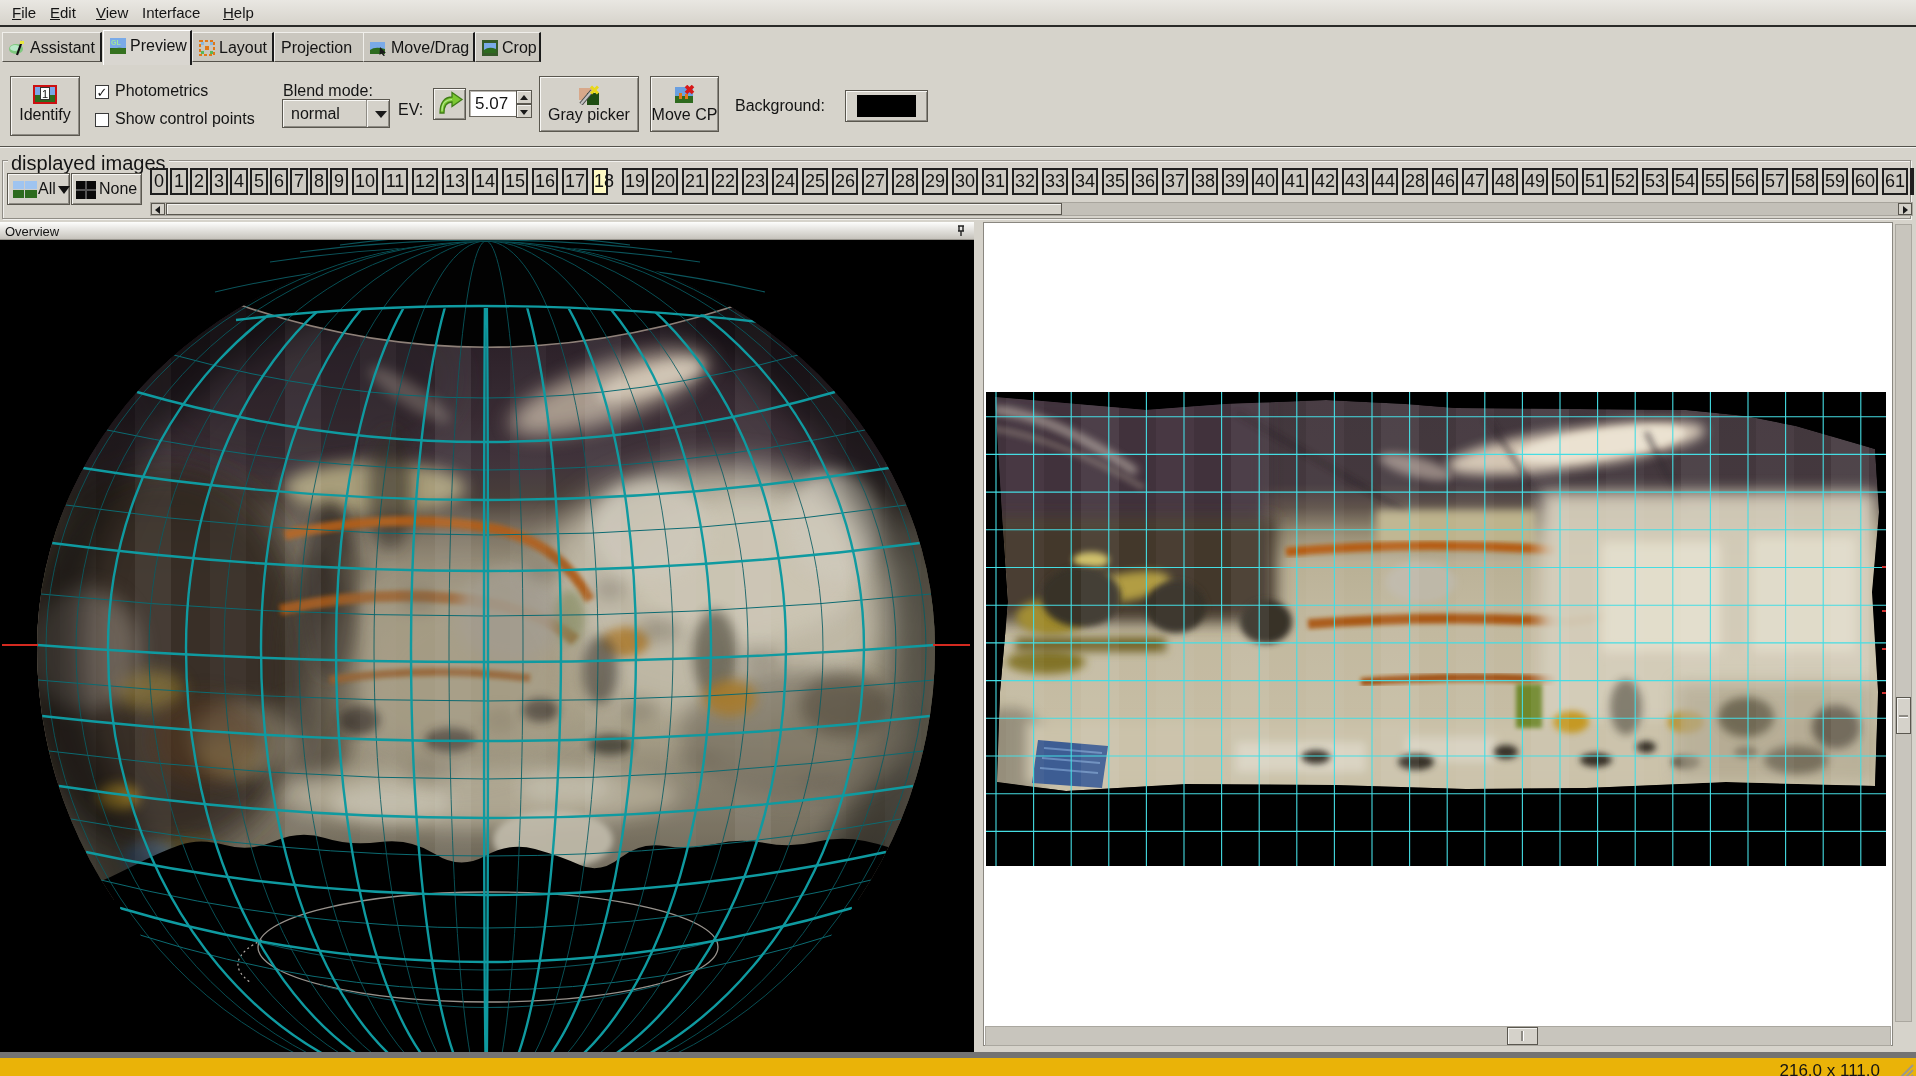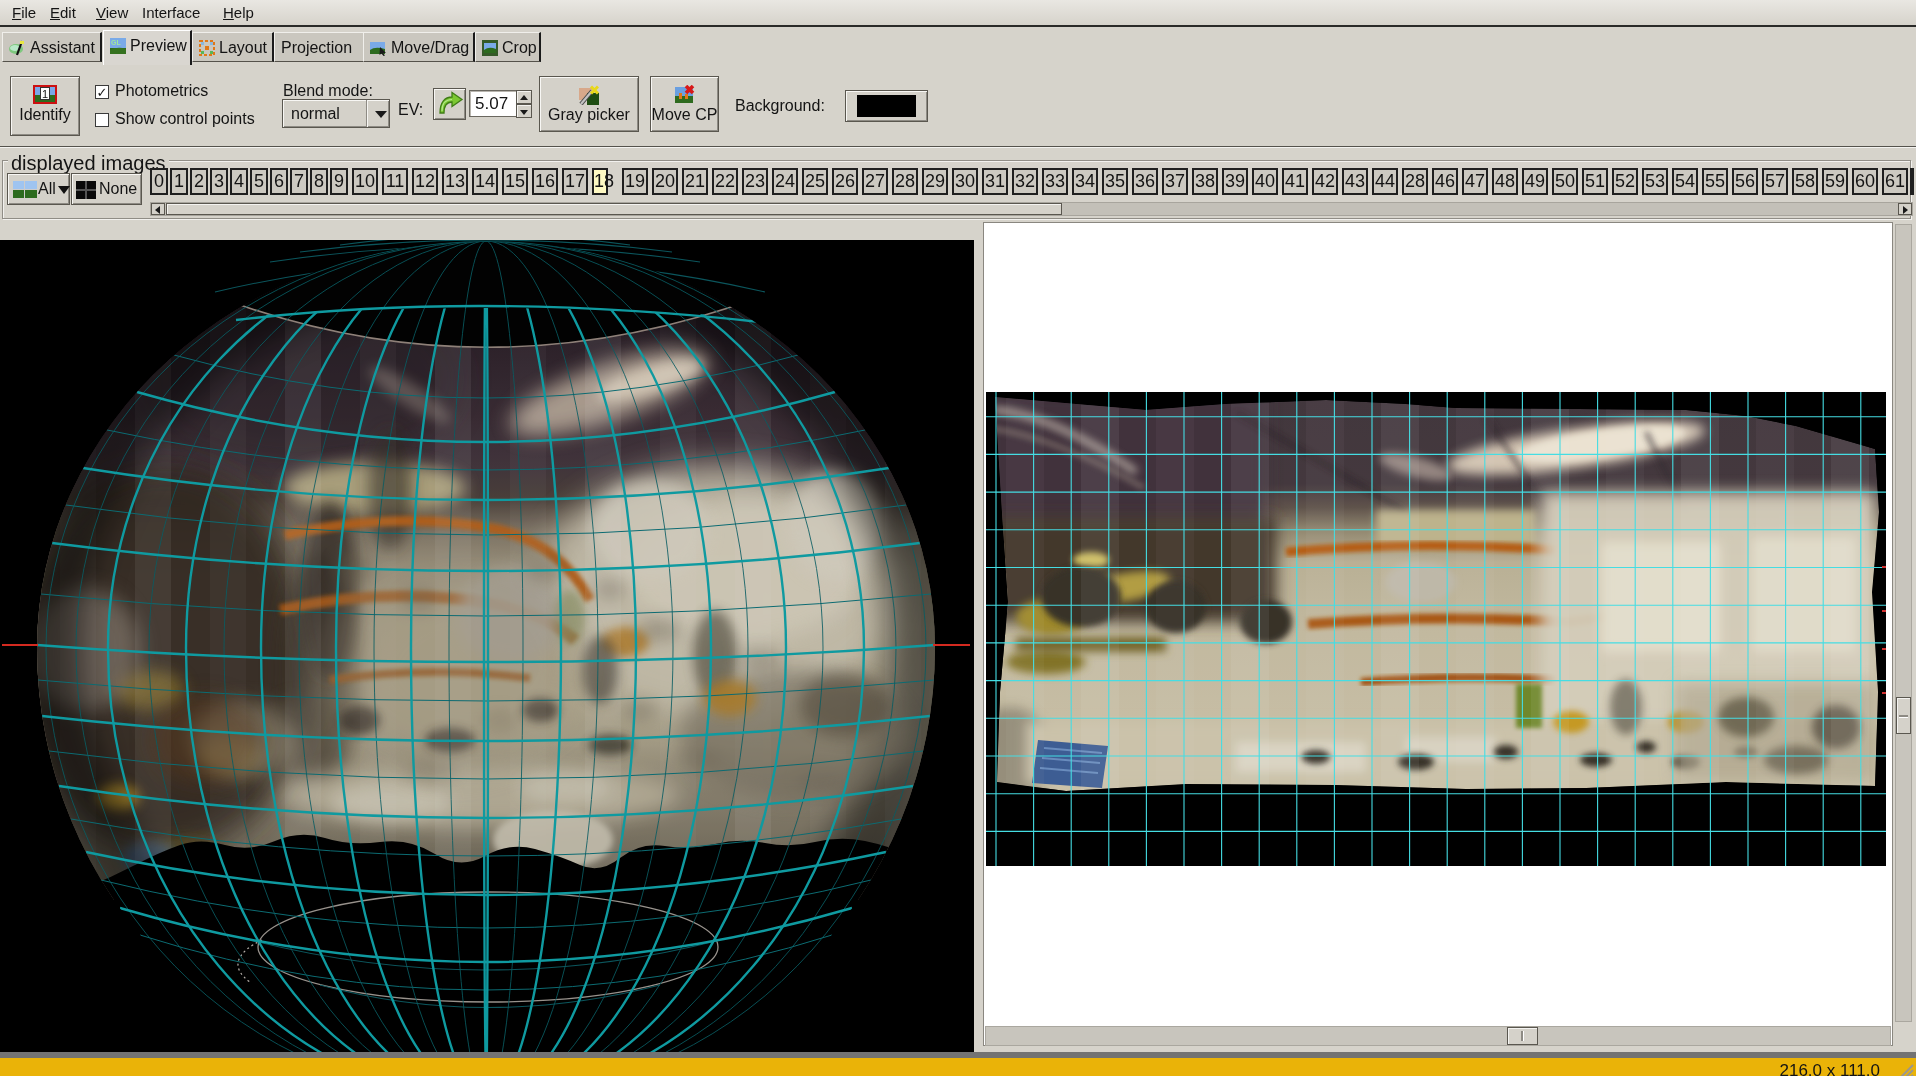--- a/index.html
+++ b/index.html
@@ -202,20 +202,26 @@
 <div class="abs" style="left:150px;top:202px;width:1763px;height:14px;background:#c3c0b8;border:1px solid #a8a59d">
 <div class="abs" style="left:0;top:0;width:14px;height:12px;background:#d4d1c9;border:1px solid #5a574f">
       <span class="abs" style="left:3px;top:2px;border-top:4px solid transparent;border-bottom:4px solid transparent;border-right:5px solid #1a1a1a"></span>
     </div>
 <div class="abs" style="left:15px;top:0;width:896px;height:12px;background:#d5d2ca;border:1px solid #5a574f;box-shadow:inset 1px 1px 0 #f4f3f0"></div>
 <div class="abs" style="left:1747px;top:0;width:14px;height:12px;background:#d4d1c9;border:1px solid #5a574f">
       <span class="abs" style="left:4px;top:2px;border-top:4px solid transparent;border-bottom:4px solid transparent;border-left:5px solid #1a1a1a"></span>
     </div>
 </div>
 <div class="abs" style="left:0;top:222px;width:974px;height:830px">
+<div class="abs" style="left:0;top:0;width:974px;height:18px;background:linear-gradient(#fdfdfc,#c6c3bc);border-bottom:1px solid #98958e;font-size:13px">
+      <span class="abs" style="left:5px;top:2px">Overview</span>
+      <svg width="10" height="13" style="position:absolute;left:956px;top:2px">
+        <path d="M2,2 H8 M3,2 V7 M7,2 V7 M2,7 H8 M5,7 V12" stroke="#222" stroke-width="1.4" fill="none"></path>
+      </svg>
+    </div>
 <div class="abs" style="left:0;top:18px;width:974px;height:812px;background:#000">
       <svg width="974" height="812" viewBox="0 0 974 812" style="position:absolute;left:0;top:0">
 <defs>
 <clipPath id="sphclip">
             <path d="M37,408 A449,407 0 0 1 935,408 A449,450 0 0 1 37,408 Z"></path>
           </clipPath>
 <clipPath id="sphlow">
             <path d="M0,812 L0,100 Q486,36 974,100 L974,812 Z"></path>
           </clipPath>
 <filter id="b0" x="-80%" y="-80%" width="260%" height="260%">

